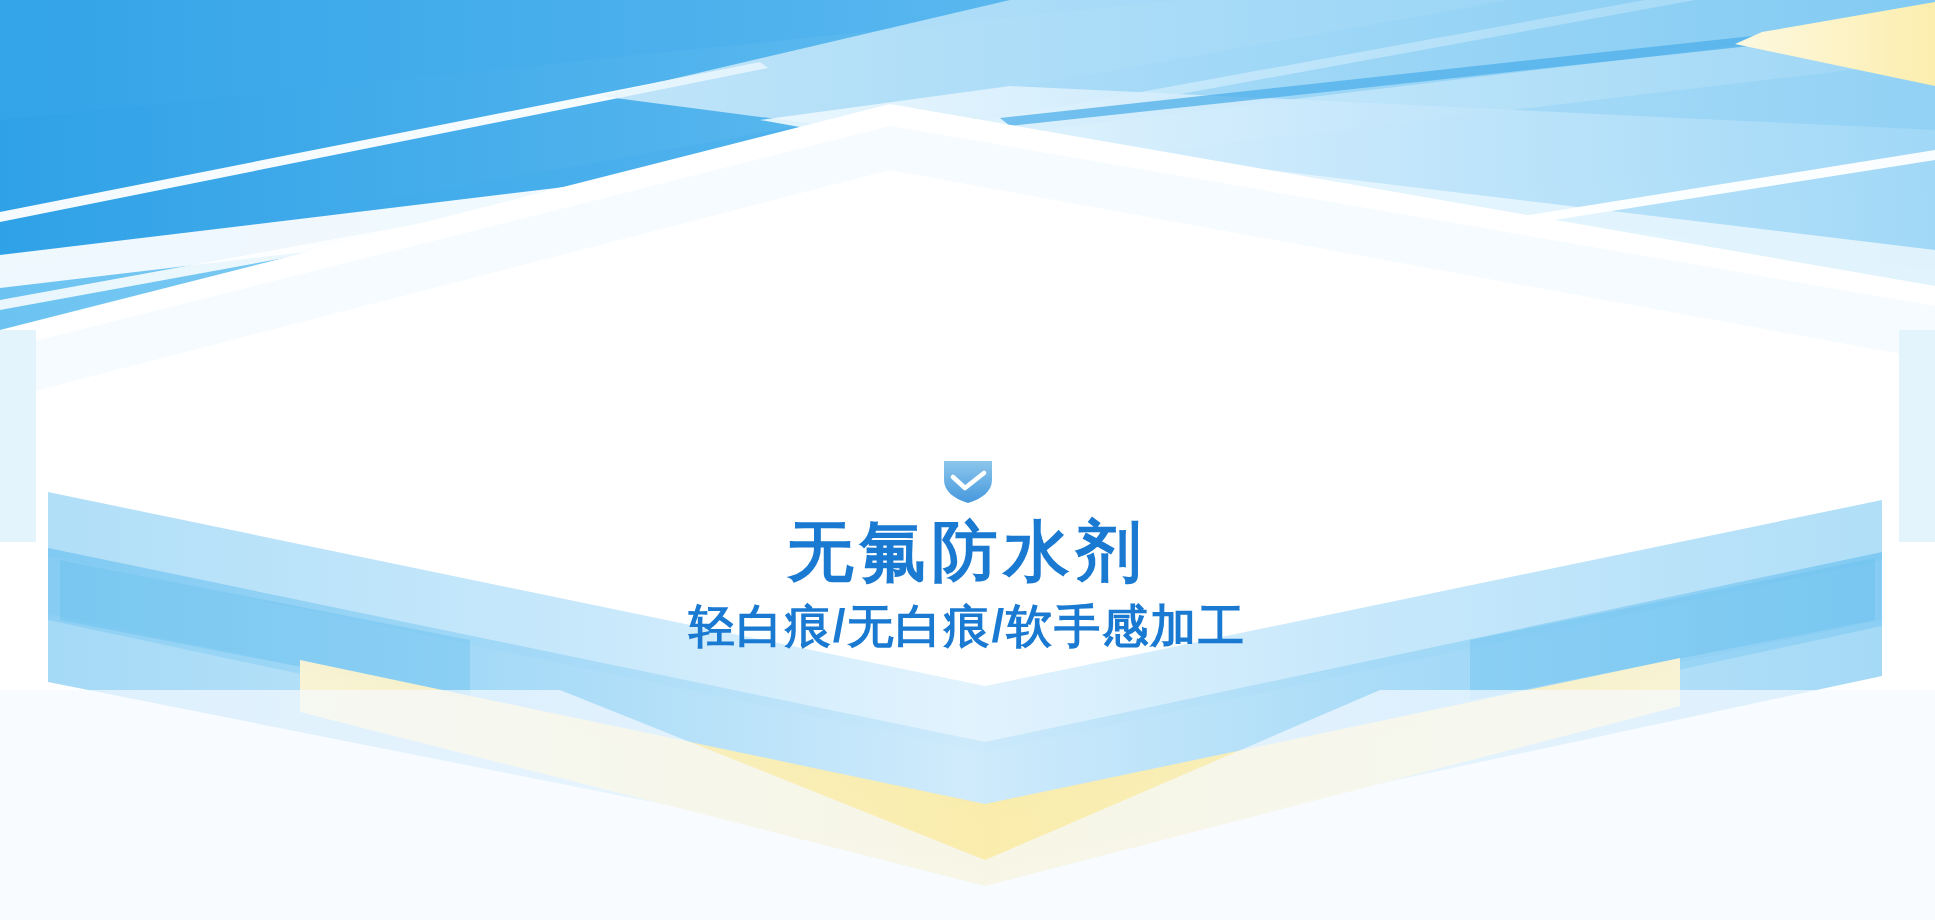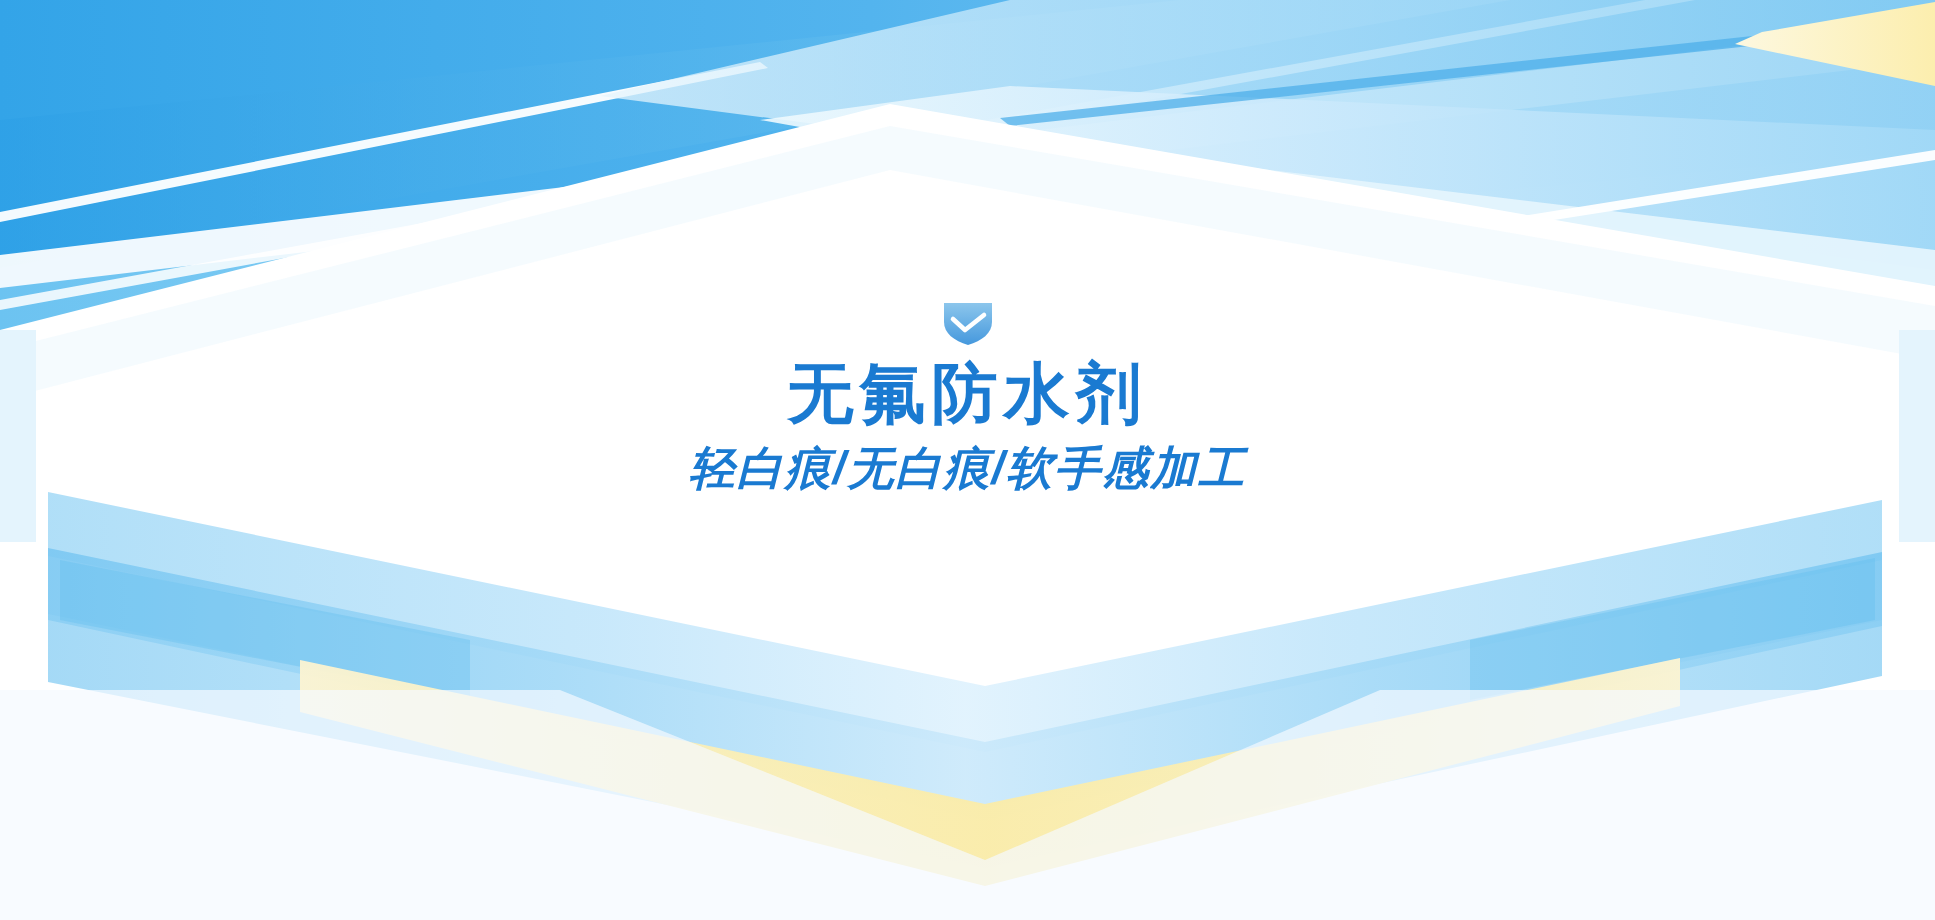--- a/index.html
+++ b/index.html
@@ -32,21 +32,21 @@
   
   #content {
     position: absolute;
     left: 0;
     top: 0;
     width: 1935px;
     height: 652px;
     display: flex;
     flex-direction: column;
     align-items: center;
-    justify-content: flex-start;
+    justify-content: flex-end;
     pointer-events: none;
   }
 
   #shield-wrap {
     margin-top: 300px;
     width: 52px;
     height: 46px;
     line-height: 0;
   }
 
@@ -63,21 +63,20 @@
 
   #subtitle {
     margin: 14px 0 0 0;
     font-size: 46px;
     font-weight: bold;
     letter-spacing: 2px;
     color: #1a7ad1;
     white-space: nowrap;
     text-align: center;
     line-height: 1.1;
-    font-style: italic;
   }
 </style>
 </head>
 <body>
 
 <div id="banner">
 
   <svg id="bg-art" viewBox="0 0 1935 920" preserveAspectRatio="none" xmlns="http://www.w3.org/2000/svg">
     <defs>
       <linearGradient id="gTopBlueA" x1="0" y1="0" x2="1" y2="0">

